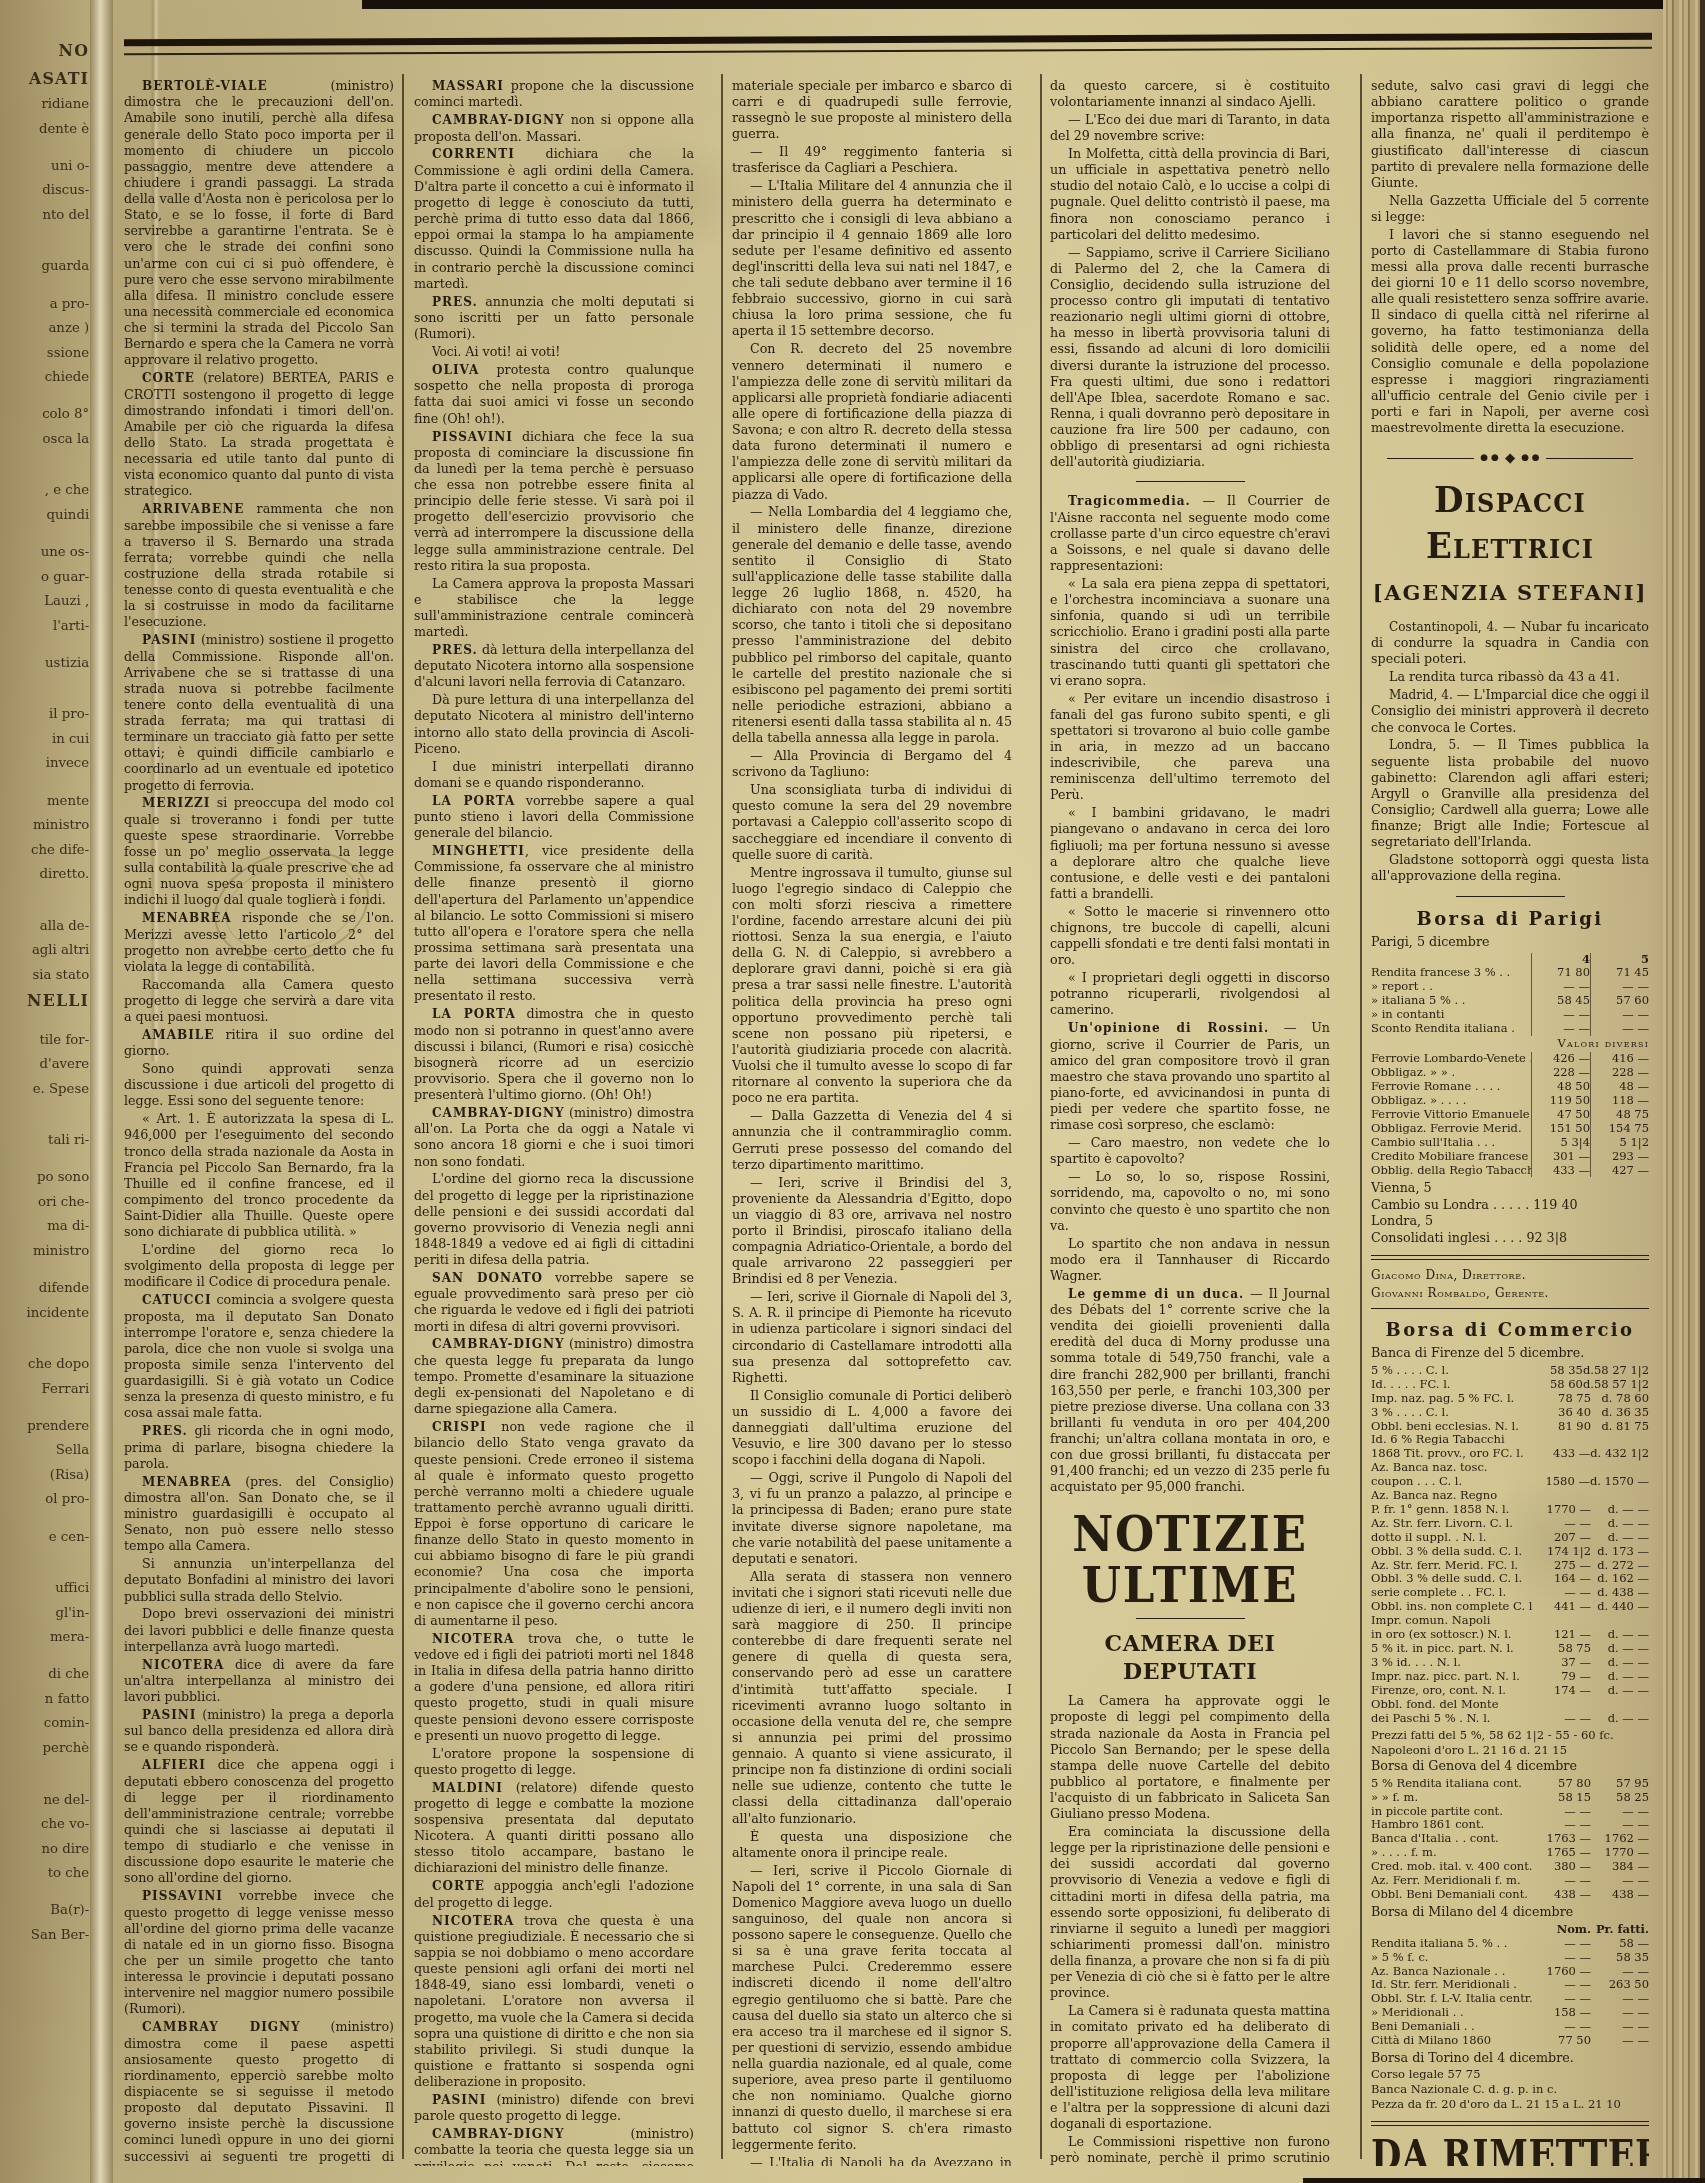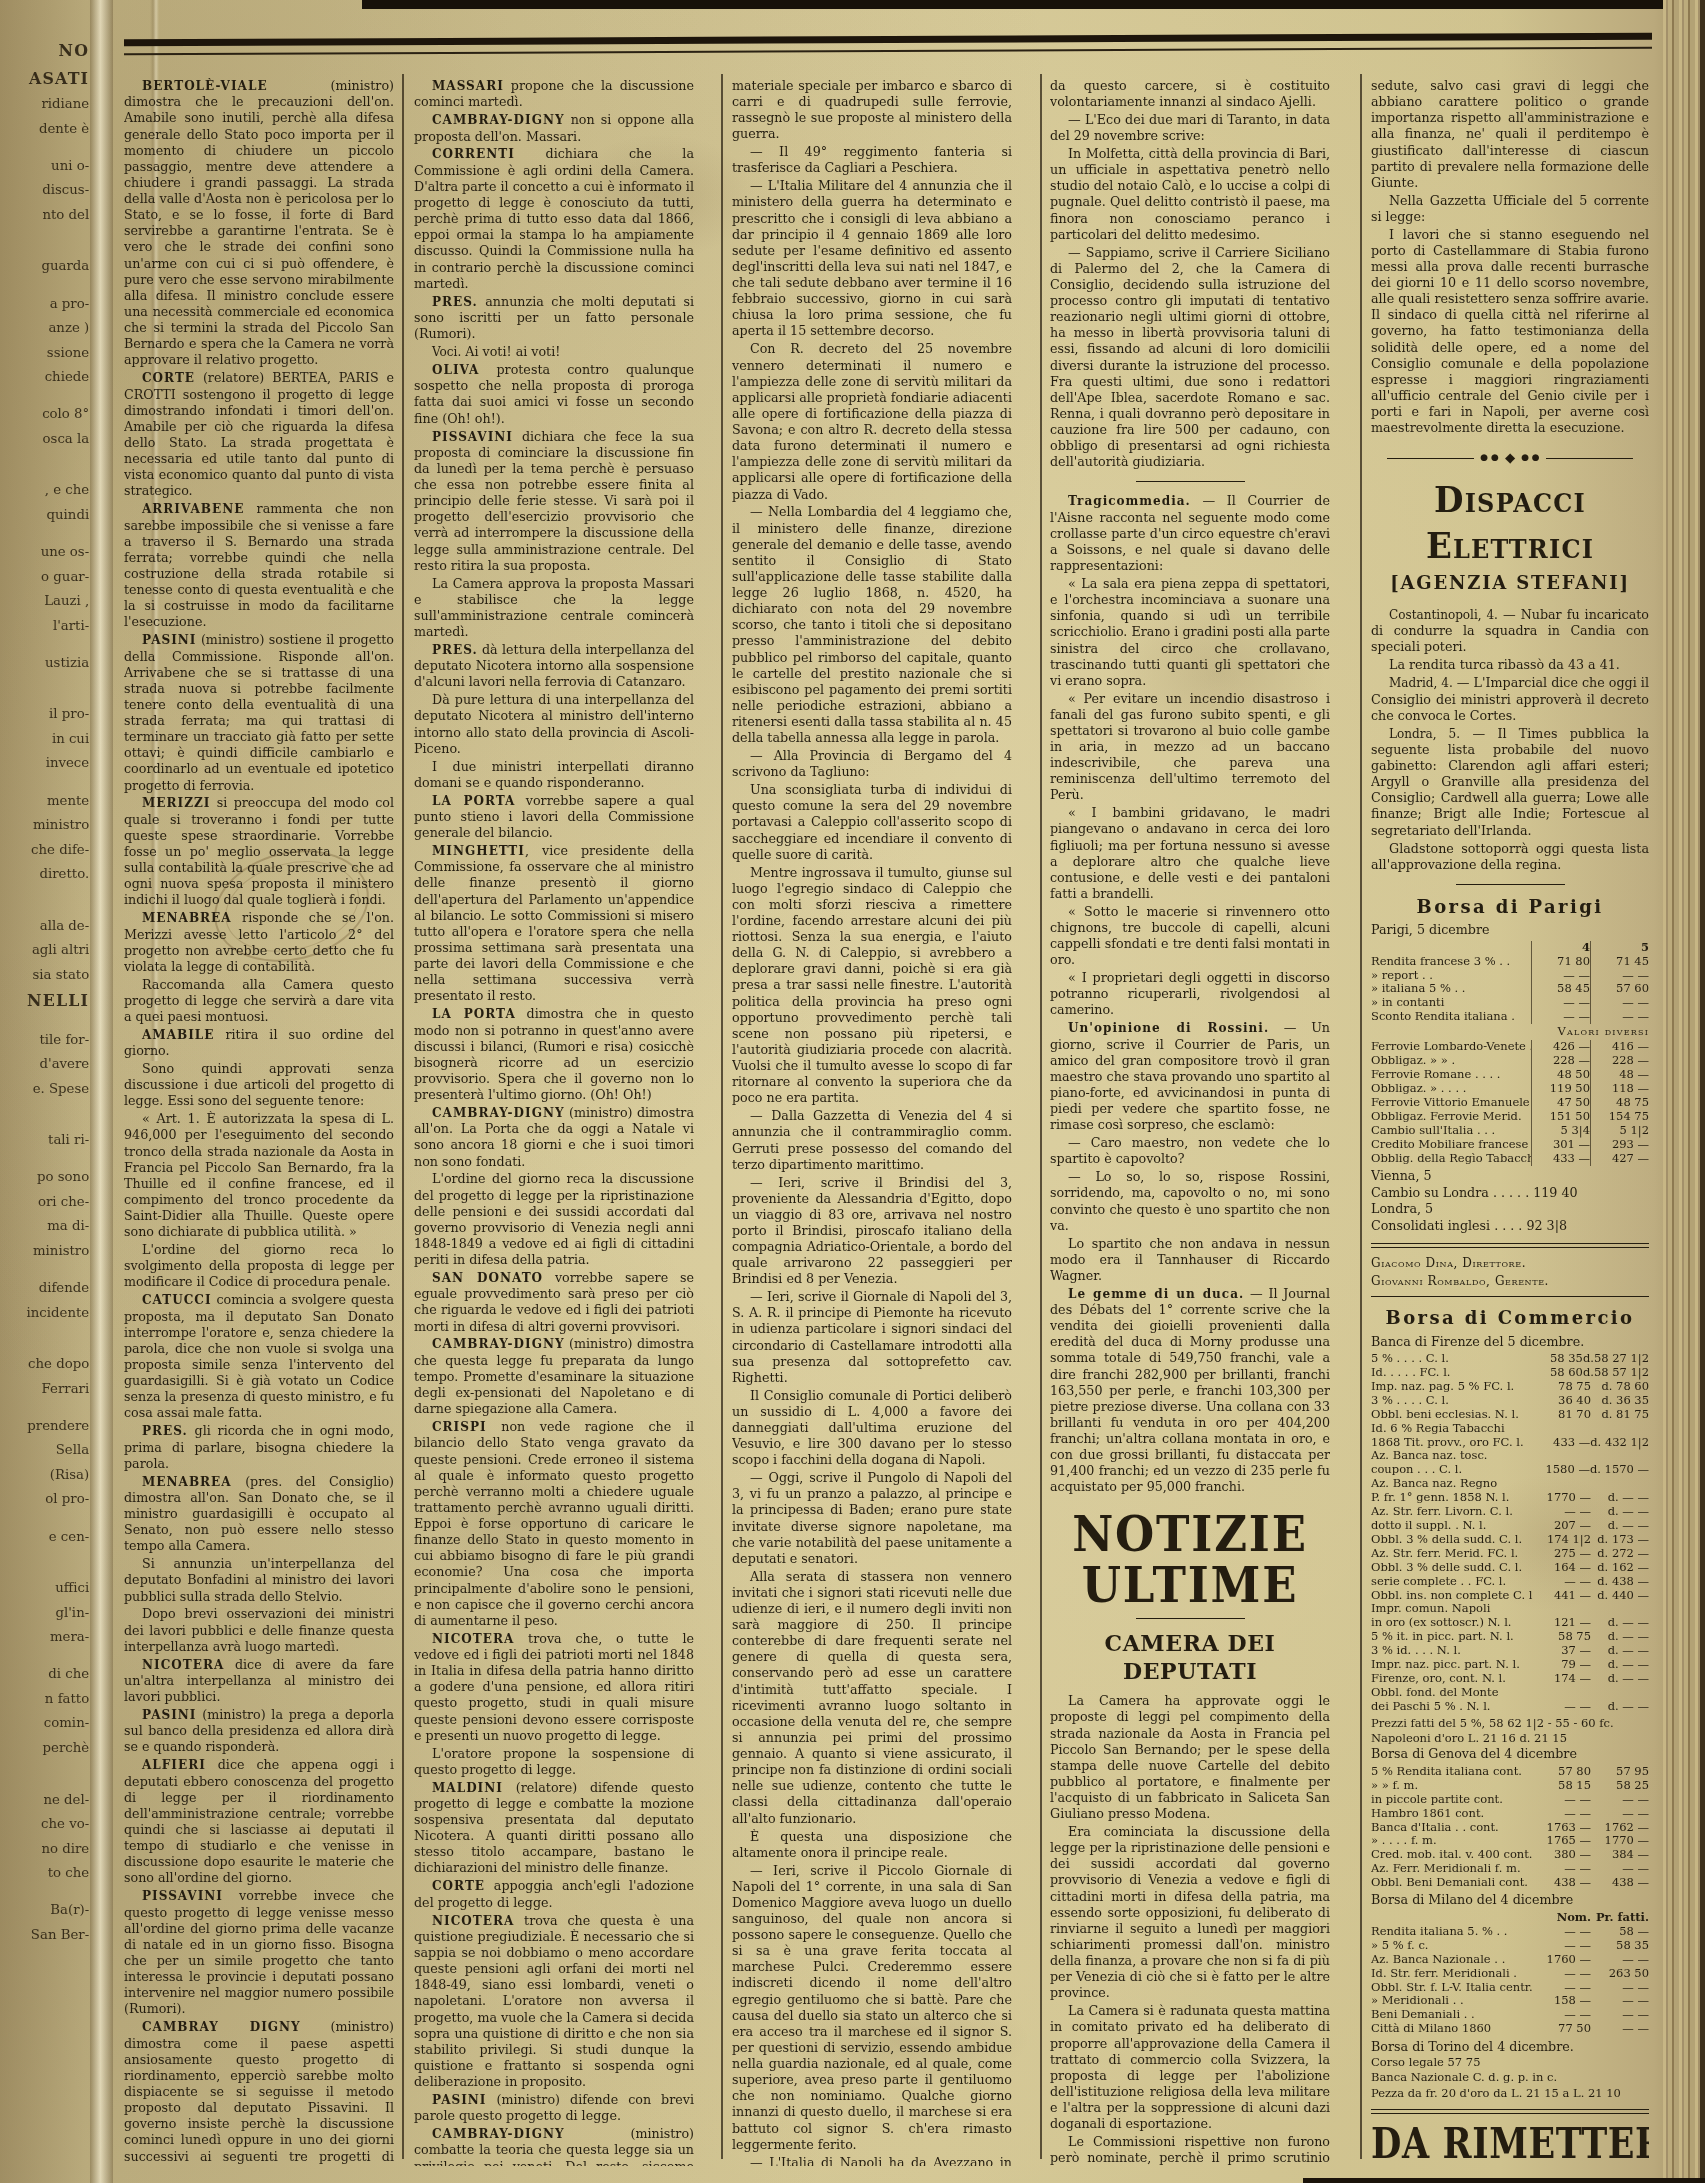--- a/index.html
+++ b/index.html
@@ -52,21 +52,21 @@
   .para{margin:0 0 1.8px;text-indent:18px;}
   .para.ni{text-indent:0;}
   .lead{font-weight:bold;letter-spacing:1px;font-size:.95em;}
   .lead.it{font-weight:normal;letter-spacing:0;}
 
   .hd-xl{font-size:45px;line-height:1.04;text-align:center;font-weight:bold;letter-spacing:1.8px;
     margin:18px 0 7.3px;transform:scaleY(1.08);text-indent:0;}
   .hd-cam{font-size:22px;text-align:center;font-weight:bold;letter-spacing:0.6px;margin:9.7px 0 7.3px;text-indent:0;}
   .hd-disp{font-size:34px;text-align:center;font-weight:bold;letter-spacing:1.2px;font-variant:small-caps;
     margin:8.5px 0 2.4px;transform:scaleY(1.05);text-indent:0;}
-  .hd-sub{font-size:18px;text-align:center;letter-spacing:1.8px;margin:6px 0 12px;text-indent:0;}
+  .hd-sub{font-size:21px;text-align:center;letter-spacing:1.8px;margin:14px 0 12px;text-indent:0;}
   .hd-sm{font-size:18px;text-align:center;font-weight:bold;letter-spacing:2.4px;margin:9.7px 0 3.6px;text-indent:0;}
 
   .tline{font-size:12.7px;margin:0.6px 0;text-align:left;}
   .tline.c{}
   .tline.sm{font-size:11.5px;}
 
   .rule-short{width:109px;border-top:1.8px solid #241d10;margin:11px auto;}
   .rule-full{border-top:1.2px solid #241d10;margin:7.3px 0;}
   .rule-double{border-top:1.8px solid #241d10;border-bottom:1.2px solid #241d10;height:3px;margin:8.5px 0;}
 
@@ -399,21 +399,21 @@
           <span class="v">78 75</span>
           <span class="v">d. 78 60</span>
         </div>
         <div class="frow">
           <span class="lab">3 %  .  .  .  .  C. l.</span>
           <span class="v">36 40</span>
           <span class="v">d. 36 35</span>
         </div>
         <div class="frow">
           <span class="lab">Obbl. beni ecclesias. N. l.</span>
-          <span class="v">81 70</span>
+          <span class="v">81 90</span>
           <span class="v">d. 81 75</span>
         </div>
         <div class="frow">
           <span class="lab">Id. 6 % Regia Tabacchi</span>
           <span class="v"></span>
           <span class="v"> </span>
         </div>
         <div class="frow">
           <span class="lab">1868 Tit. provv., oro FC. l.</span>
           <span class="v">433 —</span>

